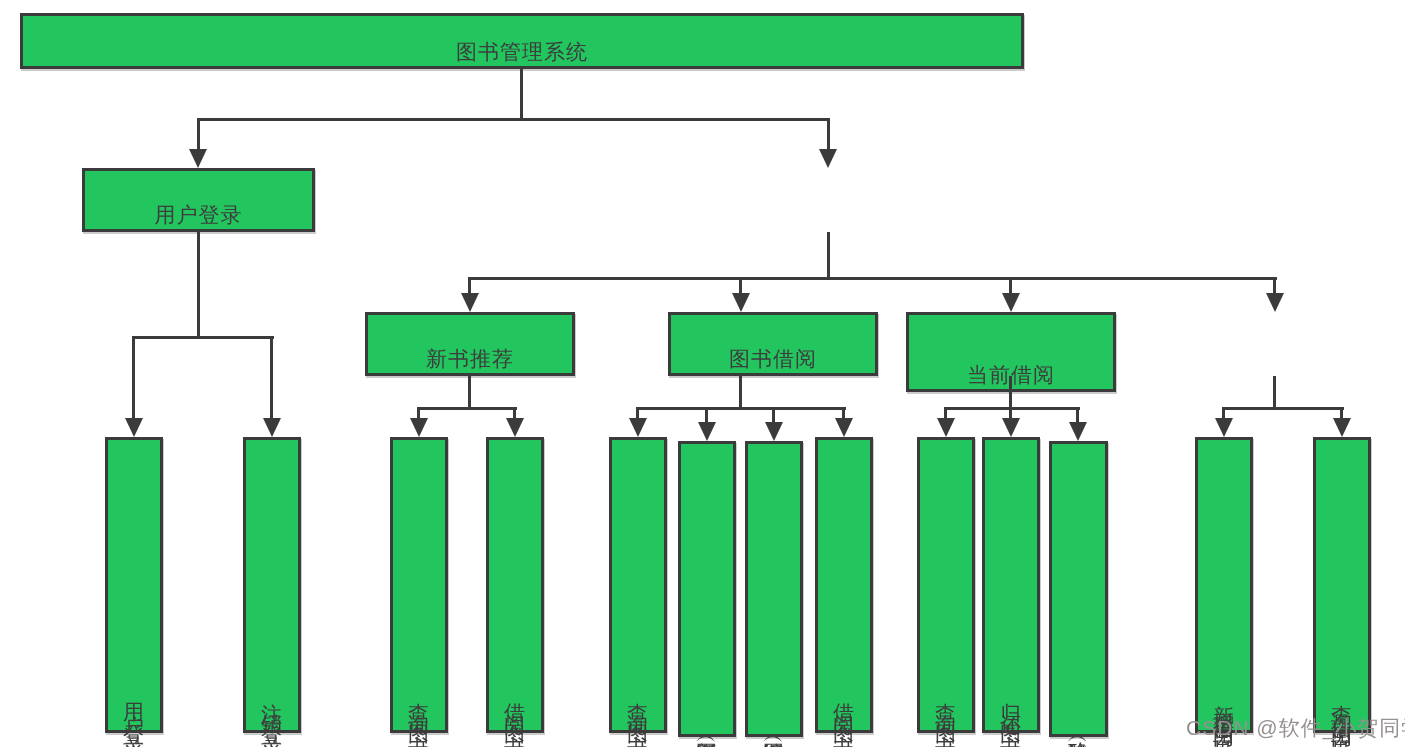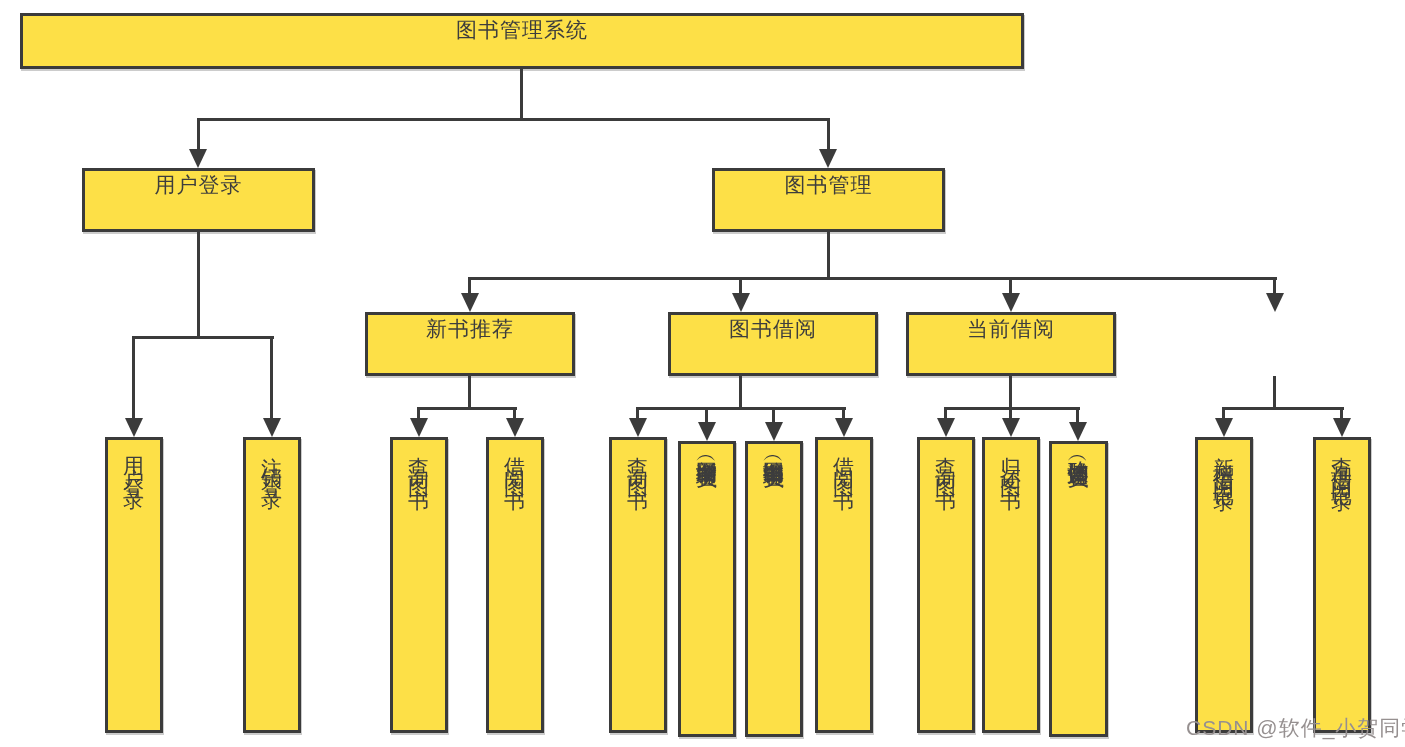--- a/index.html
+++ b/index.html
@@ -2,22 +2,22 @@
 <html><head>
 <meta charset="utf-8">
 <style>
   html,body{margin:0;padding:0;background:#fff;}
   .stage{
     position:relative;width:1405px;height:747px;background:#ffffff;
     font-family:"Liberation Sans","DejaVu Sans",sans-serif;
     overflow:hidden;
   }
   .box{
-    position:absolute;background:#fde047;border:3px solid #3b3b3b;
-    box-sizing:border-box;display:flex;align-items:flex-start;justify-content:center;
+    position:absolute;background:#22c55e;border:3px solid #3b3b3b;
+    box-sizing:border-box;display:flex;align-items:flex-end;justify-content:center;
     box-shadow:1px 2px 0 rgba(110,110,110,0.35);
     color:#3d3d3d;
   }
   .box.h{font-size:21px;letter-spacing:1px;}
   .vtext{
     writing-mode:vertical-lr;text-orientation:mixed;
     font-size:21px;color:#3d3d3d;line-height:1;display:inline-block;
   }
   .sp4{letter-spacing:11px;}
   .sp6{letter-spacing:7px;}
@@ -45,23 +45,20 @@
   <div class="ln" style="left:520px;top:69px;width:3px;height:49px"></div>
   <div class="ln" style="left:197px;top:118px;width:633px;height:3px"></div>
   <div class="ln" style="left:197px;top:118px;width:3px;height:33px"></div>
   <div class="ln" style="left:827px;top:118px;width:3px;height:33px"></div>
   <div class="ah" style="left:189px;top:149px"></div>
   <div class="ah" style="left:819px;top:149px"></div>
 
   <div class="box h" style="left:82px;top:168px;width:233px;height:64px">
     <span>用户登录</span>
   </div>
-  <div class="box h" style="left:712px;top:168px;width:233px;height:64px">
-    <span>图书管理</span>
-  </div>
 
   <div class="ln" style="left:197px;top:232px;width:3px;height:104px"></div>
   <div class="ln" style="left:132px;top:336px;width:142px;height:3px"></div>
   <div class="ln" style="left:132px;top:336px;width:3px;height:83px"></div>
   <div class="ln" style="left:270px;top:336px;width:3px;height:83px"></div>
   <div class="ah" style="left:125px;top:418px"></div>
   <div class="ah" style="left:263px;top:418px"></div>
 
   <div class="ln" style="left:827px;top:232px;width:3px;height:45px"></div>
   <div class="ln" style="left:468px;top:277px;width:809px;height:3px"></div>
@@ -73,21 +70,21 @@
   <div class="ah" style="left:732px;top:293px"></div>
   <div class="ah" style="left:1002px;top:293px"></div>
   <div class="ah" style="left:1266px;top:293px"></div>
 
   <div class="box h" style="left:365px;top:312px;width:210px;height:64px">
     <span>新书推荐</span>
   </div>
   <div class="box h" style="left:668px;top:312px;width:210px;height:64px">
     <span>图书借阅</span>
   </div>
-  <div class="box h" style="left:906px;top:312px;width:210px;height:64px">
+  <div class="box h" style="left:906px;top:312px;width:210px;height:80px">
     <span>当前借阅</span>
   </div>
 
   <div class="ln" style="left:468px;top:376px;width:3px;height:31px"></div>
   <div class="ln" style="left:417px;top:407px;width:100px;height:3px"></div>
   <div class="ln" style="left:417px;top:407px;width:3px;height:12px"></div>
   <div class="ln" style="left:513px;top:407px;width:3px;height:12px"></div>
   <div class="ah" style="left:410px;top:418px"></div>
   <div class="ah" style="left:506px;top:418px"></div>
 

